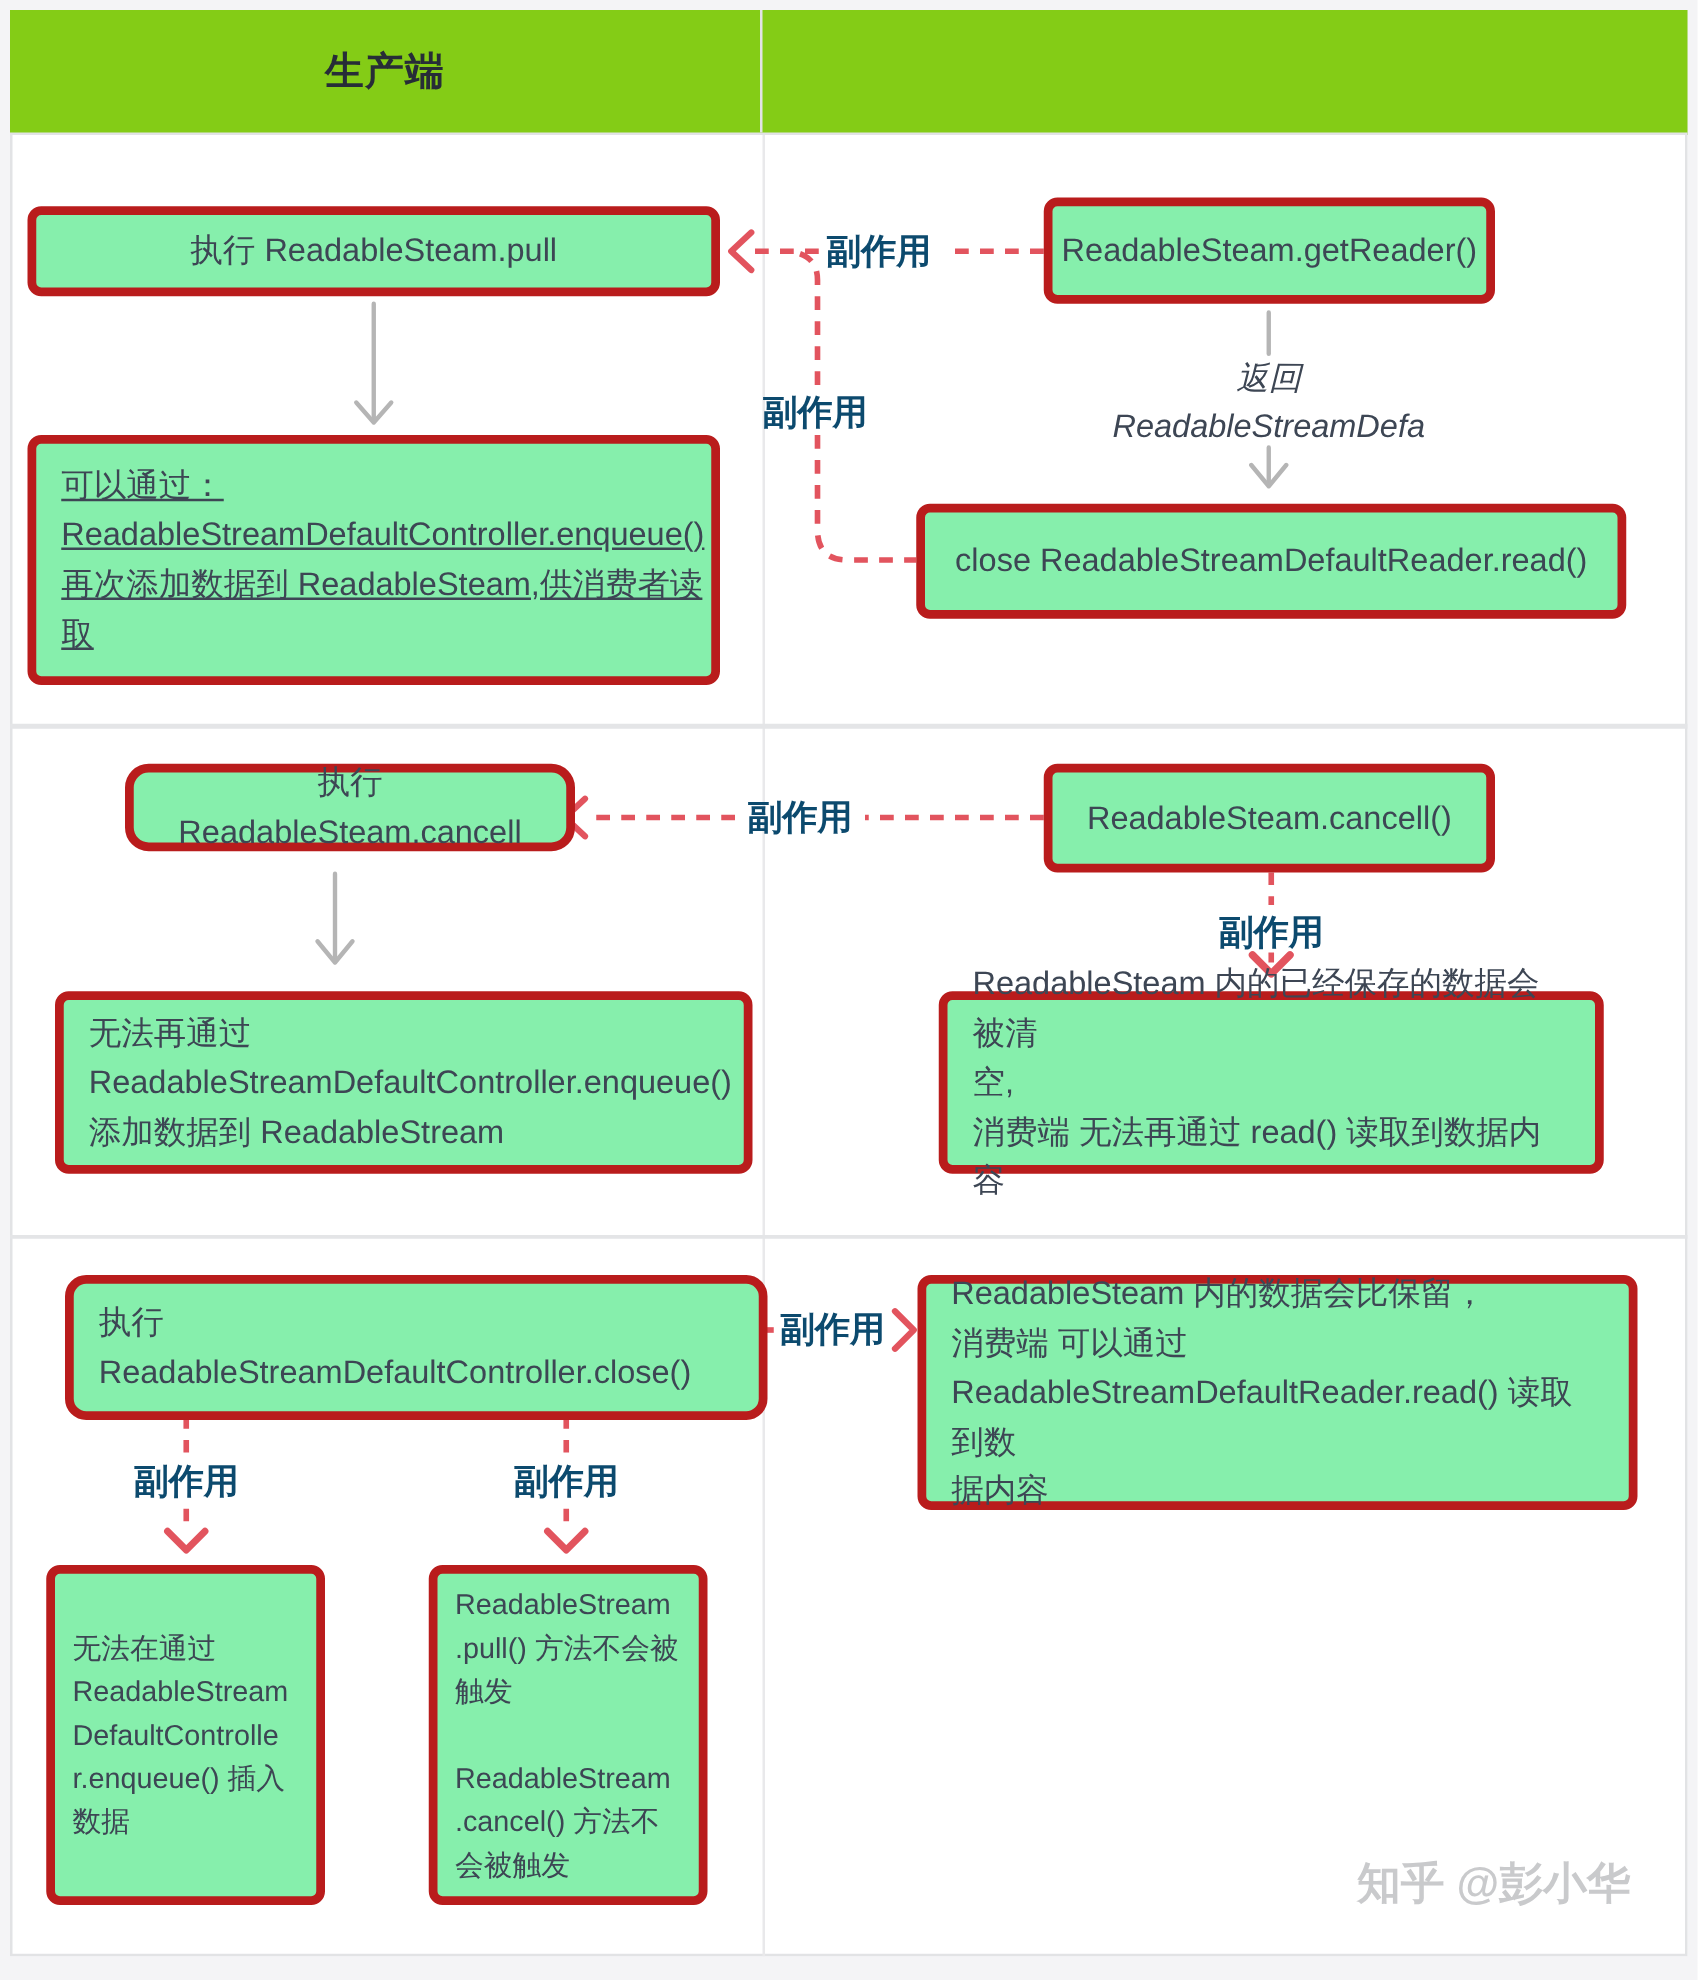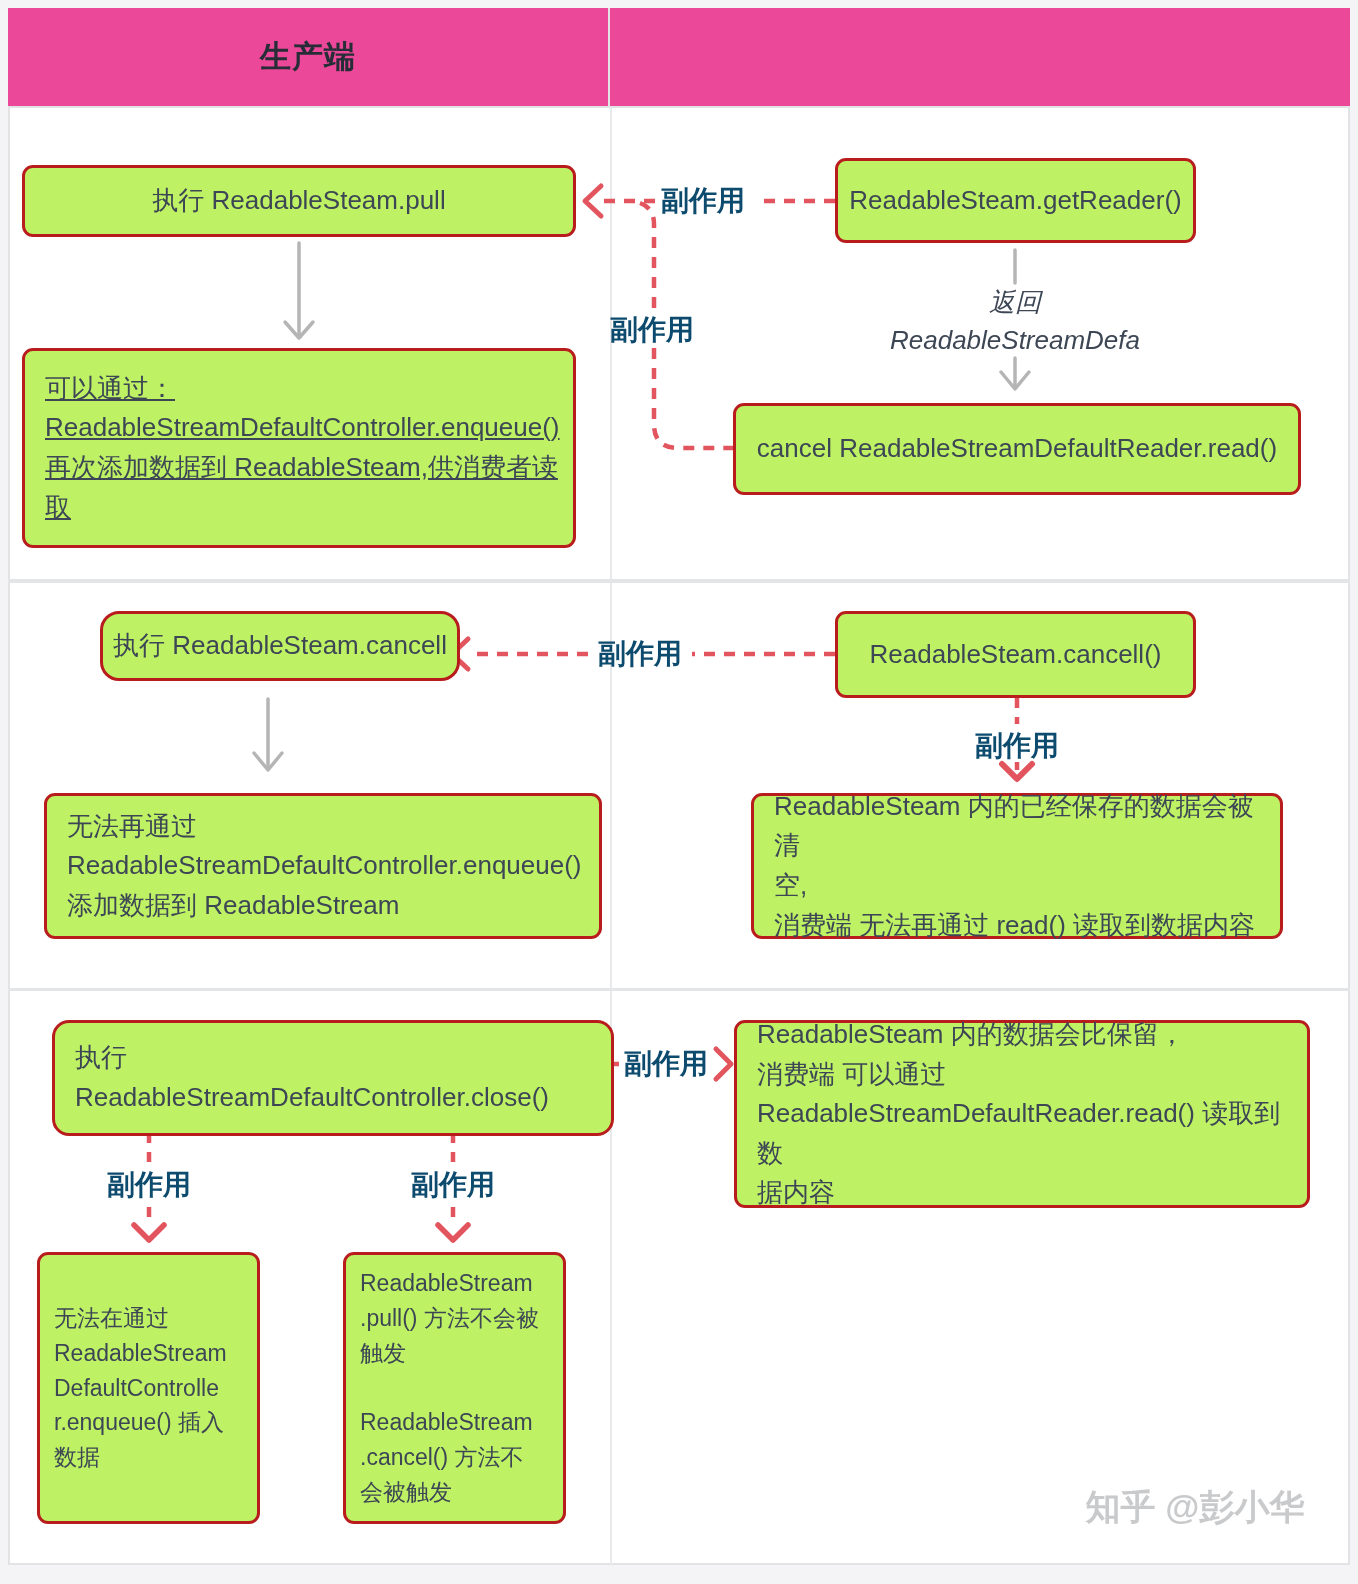--- a/index.html
+++ b/index.html
@@ -9,36 +9,36 @@
     font-family:"Liberation Sans","DejaVu Sans",sans-serif;
     position:relative;
     -webkit-font-smoothing:antialiased;
   }
   .table-frame{
     position:absolute;left:8px;top:8px;width:1342px;height:1557px;
     background:#ffffff;border:2px solid #e2e3e5;box-sizing:border-box;
   }
   .header-row{
     position:absolute;left:8px;top:8px;width:1342px;height:100px;
-    background:#ec4899;border-bottom:2px solid #e2e3e5;box-sizing:border-box;
+    background:#84cc16;border-bottom:2px solid #e2e3e5;box-sizing:border-box;
     display:flex;
   }
   .header-cell{
     flex:none;display:flex;align-items:center;justify-content:center;
     font-size:31px;font-weight:700;color:#272d37;letter-spacing:1px;
   }
   .hc-left{width:602px;border-right:2px solid #e2e3e5;box-sizing:border-box;}
   .hc-right{width:738px;}
   .v-divider{position:absolute;left:610px;top:108px;width:2px;height:1457px;background:#e9e9eb;}
   .h-divider{position:absolute;left:8px;width:1342px;background:#e4e5e7;}
   .hd1{top:579px;height:4px;}
   .hd2{top:988px;height:3px;}
   .box{
     position:absolute;box-sizing:border-box;
-    background:#bef264;border:3px solid #b91c1c;border-radius:11px;
+    background:#86efac;border:7px solid #b91c1c;border-radius:11px;
     color:#3d4654;font-size:26px;line-height:1.52;
     display:flex;align-items:center;
   }
   .box-center{justify-content:center;text-align:center;padding:4px 10px;}
   .box-left{justify-content:flex-start;text-align:left;padding:14px 20px;}
   .ml{white-space:pre-line;}
   .se-label{
     position:absolute;transform:translate(-50%,-50%);
     color:#0c4a6e;font-weight:700;font-size:28px;white-space:nowrap;
   }
@@ -159,21 +159,21 @@
 .cancel() 方法不
 会被触发</span>
 </div>
 
 <div class="box box-center" style="left:835px;top:158px;width:361px;height:85px;">
   <span class="ml">ReadableSteam.getReader()</span>
 </div>
 <div class="flow-note" style="left:1015px;top:322px;font-style:italic;">返回
 ReadableStreamDefa</div>
 <div class="box box-center" style="left:733px;top:403px;width:568px;height:92px;">
-  <span class="ml">cancel ReadableStreamDefaultReader.read()</span>
+  <span class="ml">close ReadableStreamDefaultReader.read()</span>
 </div>
 
 <div class="box box-center" style="left:835px;top:611px;width:361px;height:87px;">
   <span class="ml">ReadableSteam.cancell()</span>
 </div>
 <div class="box box-left" style="left:751px;top:793px;width:532px;height:146px;">
   <span class="ml">ReadableSteam 内的已经保存的数据会被清
 空,
 消费端 无法再通过 read() 读取到数据内容</span>
 </div>

